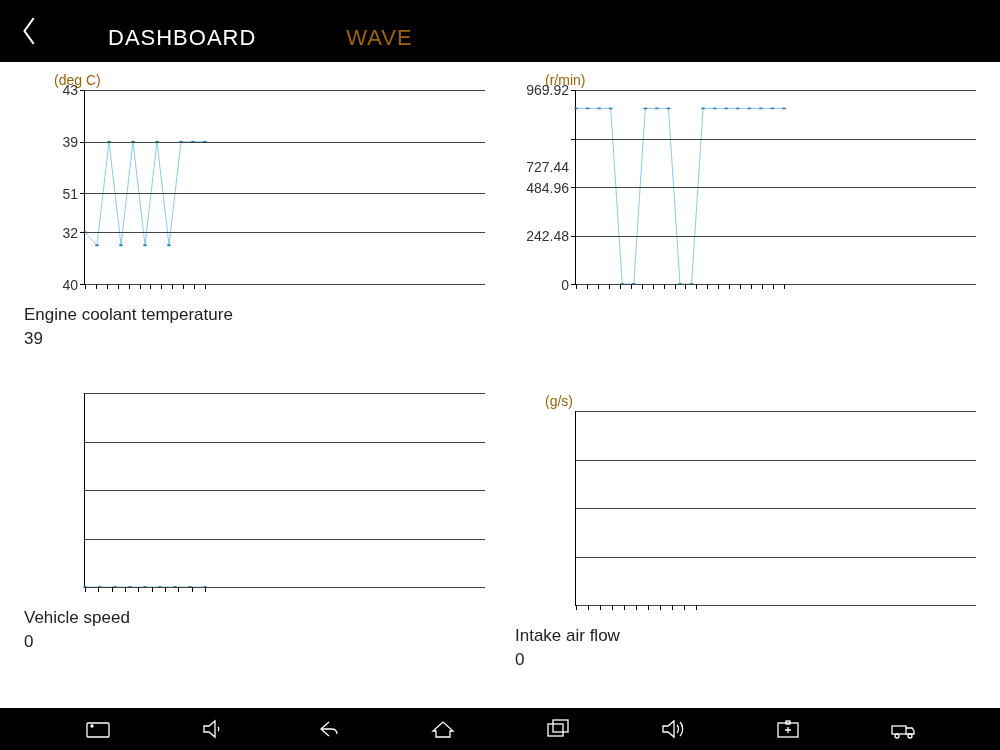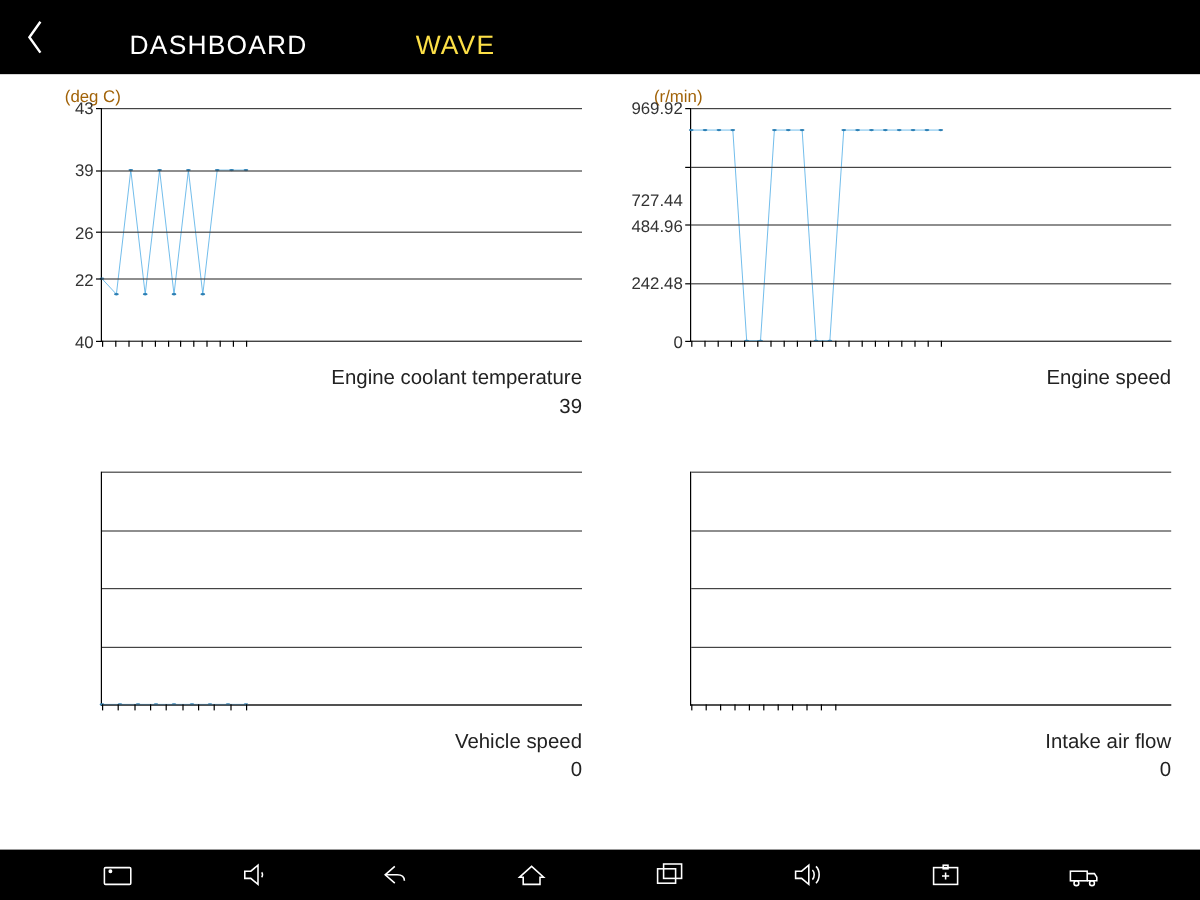--- a/index.html
+++ b/index.html
@@ -19,21 +19,21 @@
       width: 36px; height: 36px;
       color: #fff; cursor: pointer;
       display: flex; align-items: center; justify-content: center;
     }
     .back-chevron svg { width: 22px; height: 36px; }
     .tabs { display: flex; margin-left: 60px; gap: 90px; margin-top: 13px; }
     .tab {
       color: #fff; font-size: 22px; letter-spacing: 1px;
       cursor: pointer; font-weight: 300;
     }
-    .tab.active { color: #fde047; }
+    .tab.active { color: #a16207; }
     .charts {
       flex: 1; background: #fff;
       display: grid;
       grid-template-columns: 1fr 1fr;
       grid-template-rows: 1fr 1fr;
       padding: 10px 24px 0 24px;
       column-gap: 30px;
       row-gap: 6px;
     }
     .panel { display: flex; flex-direction: column; }
@@ -72,21 +72,21 @@
     .ytick {
       position: absolute; left: -5px; width: 5px; height: 1px;
       background: #000;
     }
     svg.series {
       position: absolute; left: 0; top: 0;
       width: 100%; height: 100%;
       overflow: visible;
     }
     .caption {
-      text-align: right;
+      text-align: left;
       font-size: 17px; color: #222;
       margin-top: 20px;
     }
     .caption .value { margin-top: 4px; }
     .bottombar {
       height: 42px; background: #000;
       display: flex; align-items: center;
       justify-content: space-around;
       padding: 0 40px;
     }
@@ -112,22 +112,22 @@
   </div>
 </div>
 
 <div class="charts">
 
   <div class="panel">
     <div class="unit">(deg C)</div>
     <div class="chartbox">
       <div class="ylabels" id="yl0">
           <span style="top: 100%;">40</span>
-          <span style="top: 73.3333%;">22</span>
-          <span style="top: 53.3333%;">26</span>
+          <span style="top: 73.3333%;">32</span>
+          <span style="top: 53.3333%;">51</span>
           <span style="top: 26.6667%;">39</span>
           <span style="top: 0%;">43</span>
         </div>
       <div class="plot" id="plot0">
         <svg class="series" id="svg0" viewBox="0 0 100 100" preserveAspectRatio="none">
             <path d="M0.00 73.33 L3.00 80.00 L6.00 26.67 L9.00 80.00 L12.00 26.67 L15.00 80.00 L18.00 26.67 L21.00 80.00 L24.00 26.67 L27.00 26.67 L30.00 26.67 " stroke="#3aa3e3" stroke-width="0.6" fill="none" vector-effect="non-scaling-stroke"></path>
             <circle cx="0" cy="73.33333333333333" r="0.5" fill="#2d7fb3"></circle>
             <circle cx="3" cy="80" r="0.5" fill="#2d7fb3"></circle>
             <circle cx="6" cy="26.66666666666667" r="0.5" fill="#2d7fb3"></circle>
             <circle cx="9" cy="80" r="0.5" fill="#2d7fb3"></circle>
@@ -228,21 +228,20 @@
           <div class="tick" style="left: 35.5789%;"></div>
           <div class="tick" style="left: 38.3158%;"></div>
           <div class="tick" style="left: 41.0526%;"></div>
           <div class="tick" style="left: 43.7895%;"></div>
           <div class="tick" style="left: 46.5263%;"></div>
           <div class="tick" style="left: 49.2632%;"></div>
           <div class="tick" style="left: 52%;"></div>
         </div>
     </div>
     <div class="caption">
-      <div>Engine speed</div>
     </div>
   </div>
 
   <div class="panel">
     <div class="chartbox">
       <div class="ylabels" id="yl2"></div>
       <div class="plot" id="plot2">
         <svg class="series" id="svg2" viewBox="0 0 100 100" preserveAspectRatio="none">
             <path d="M0.00 100.00 L3.75 100.00 L7.50 100.00 L11.25 100.00 L15.00 100.00 L18.75 100.00 L22.50 100.00 L26.25 100.00 L30.00 100.00 " stroke="#3aa3e3" stroke-width="0.6" fill="none" vector-effect="non-scaling-stroke"></path>
             <circle cx="0" cy="100" r="0.5" fill="#2d7fb3"></circle>
@@ -272,20 +271,21 @@
           <div class="tick" style="left: 30%;"></div>
         </div>
     </div>
     <div class="caption">
       <div>Vehicle speed</div>
       <div class="value">0</div>
     </div>
   </div>
 
   <div class="panel">
+    <div class="unit">(g/s)</div>
     <div class="chartbox">
       <div class="ylabels" id="yl3"></div>
       <div class="plot" id="plot3">
         <svg class="series" id="svg3" viewBox="0 0 100 100" preserveAspectRatio="none"></svg>
       <div class="gridline" style="top: 0%;"></div>
           <div class="gridline" style="top: 25%;"></div>
           <div class="gridline" style="top: 50%;"></div>
           <div class="gridline" style="top: 75%;"></div>
           <div class="gridline" style="top: 100%;"></div>
           <div class="tick" style="left: 0%;"></div>

